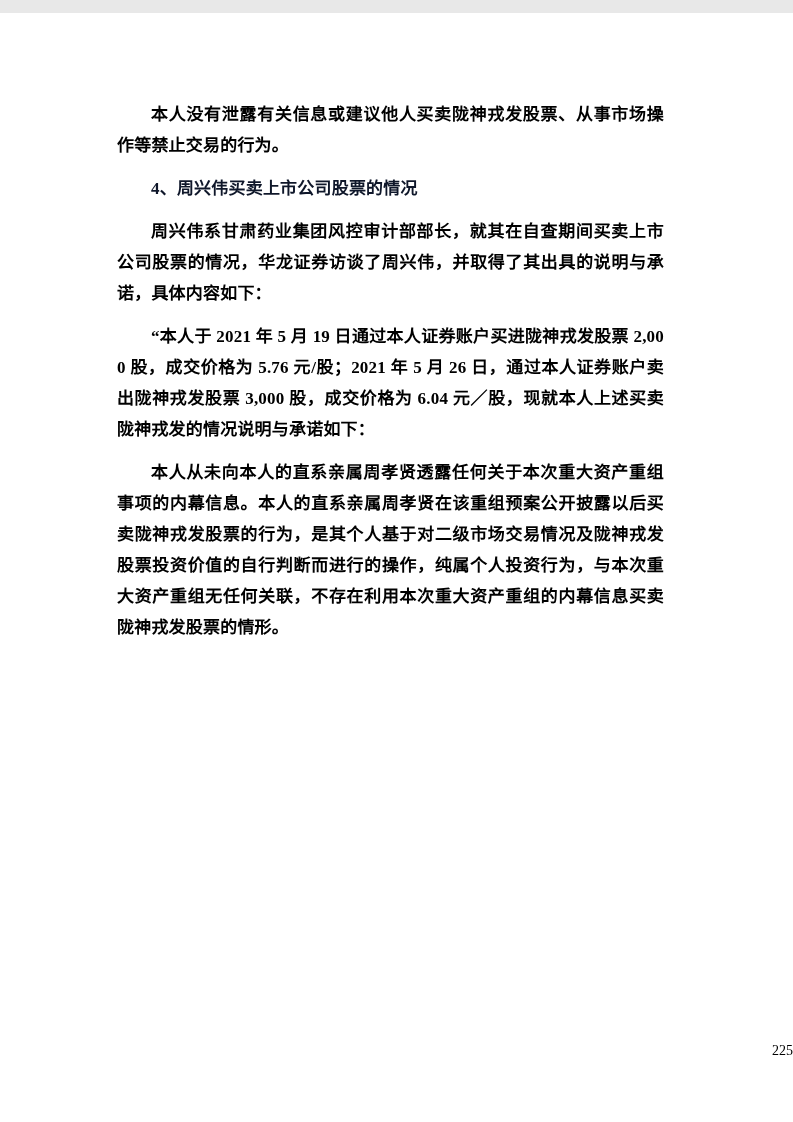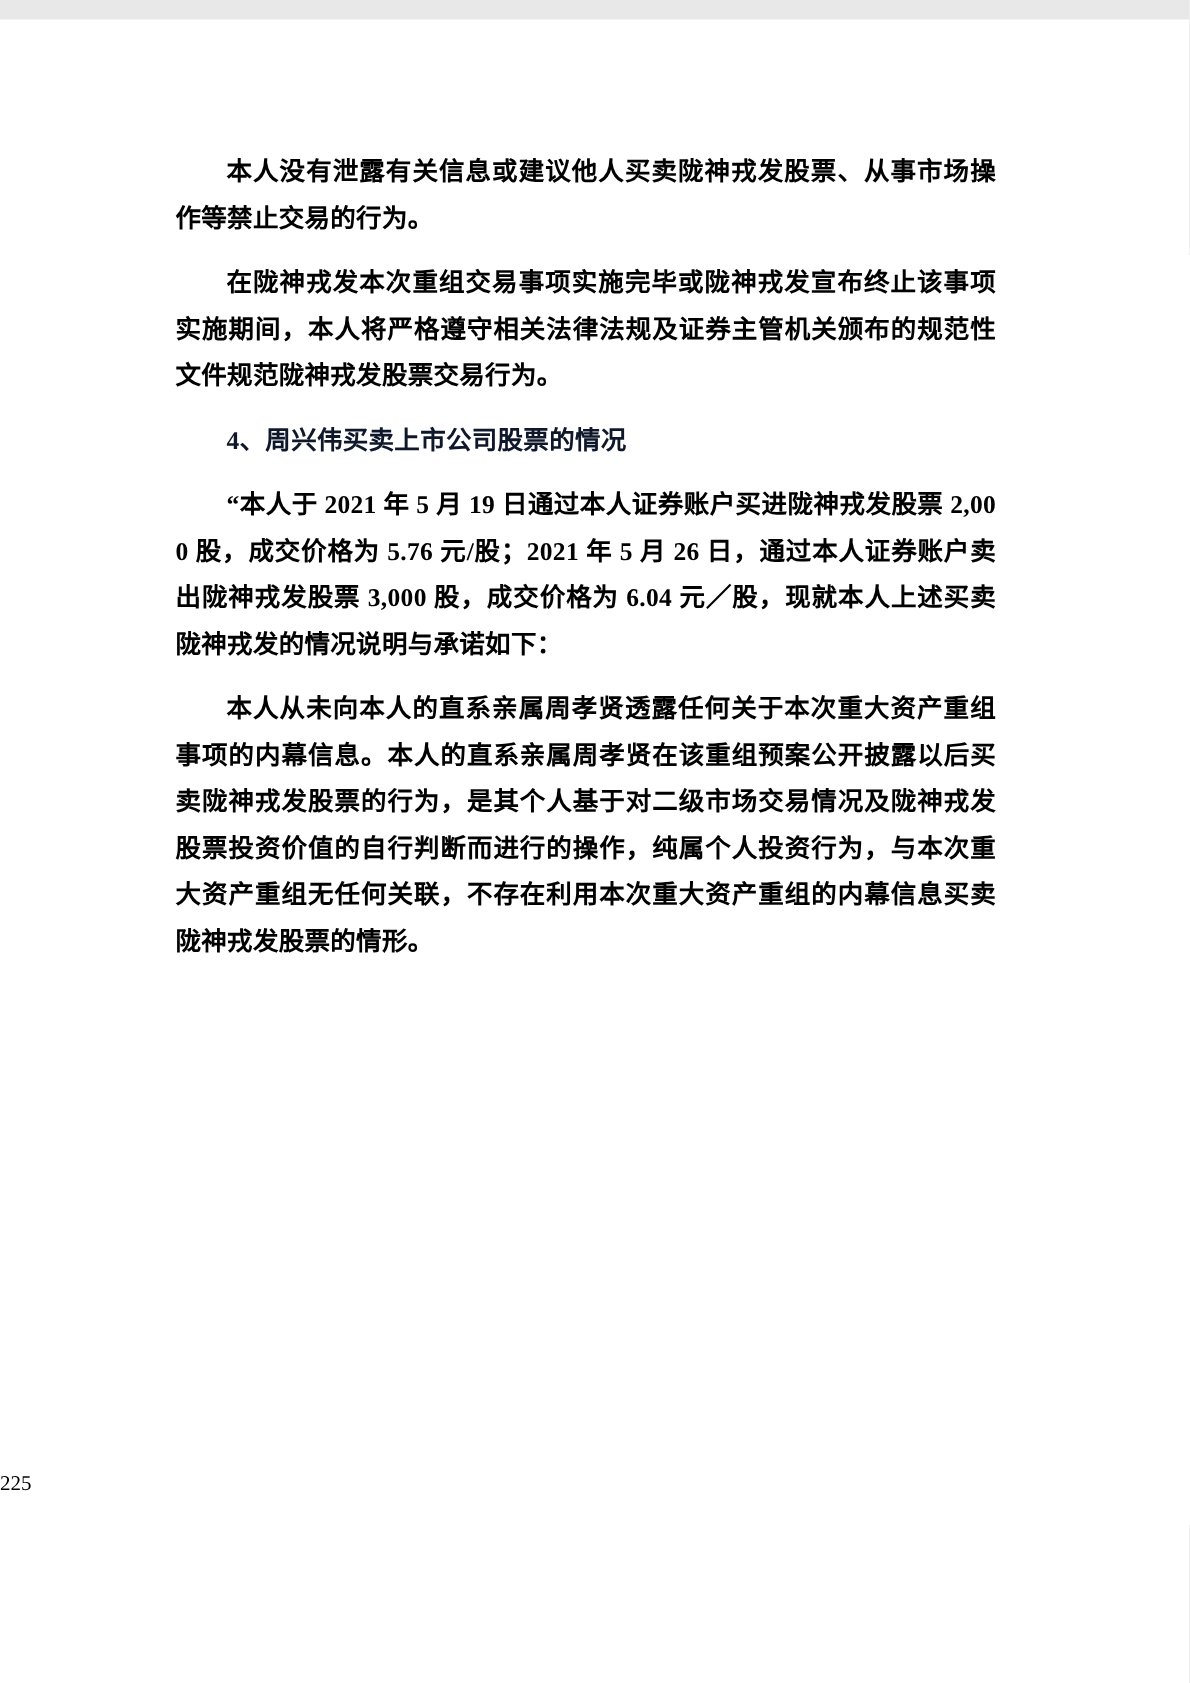--- a/index.html
+++ b/index.html
@@ -47,39 +47,39 @@
     text-indent: 2em;
     letter-spacing: 0.2px;
     color: #0f172a;
     margin: 2px 0 12px 0;
   }
 
   .page-footer {
     position: absolute;
     left: 0;
     right: 0;
-    top: 967px;
-    text-align: left;
+    top: 1028px;
+    text-align: right;
   }
 
   .page-number {
     font-family: "Liberation Serif", "DejaVu Serif", serif;
     font-weight: 400;
     font-size: 14px;
     color: #000000;
   }
 </style>
 </head>
 <body>
 
 <div class="page">
   <div class="content">
     <p class="para">本人没有泄露有关信息或建议他人买卖陇神戎发股票、从事市场操作等禁止交易的行为。</p>
-    <p class="para">在陇神戎发本次重组交易事项实施完毕或陇神戎发宣布终止该事项实施期间，本人将严格遵守相关法律法规及证券主管机关颁布的规范性文件规范陇神戎发股票交易行为。</p>
     <h4 class="heading">4、周兴伟买卖上市公司股票的情况</h4>
+    <p class="para">周兴伟系甘肃药业集团风控审计部部长，就其在自查期间买卖上市公司股票的情况，华龙证券访谈了周兴伟，并取得了其出具的说明与承诺，具体内容如下：</p>
     <p class="para">“本人于 2021 年 5 月 19 日通过本人证券账户买进陇神戎发股票 2,000 股，成交价格为 5.76 元/股；2021 年 5 月 26 日，通过本人证券账户卖出陇神戎发股票 3,000 股，成交价格为 6.04 元／股，现就本人上述买卖陇神戎发的情况说明与承诺如下：</p>
     <p class="para">本人从未向本人的直系亲属周孝贤透露任何关于本次重大资产重组事项的内幕信息。本人的直系亲属周孝贤在该重组预案公开披露以后买卖陇神戎发股票的行为，是其个人基于对二级市场交易情况及陇神戎发股票投资价值的自行判断而进行的操作，纯属个人投资行为，与本次重大资产重组无任何关联，不存在利用本次重大资产重组的内幕信息买卖陇神戎发股票的情形。</p>
   </div>
 
   <div class="page-footer">
     <span class="page-number">225</span>
   </div>
 </div>
 
 </body></html>

